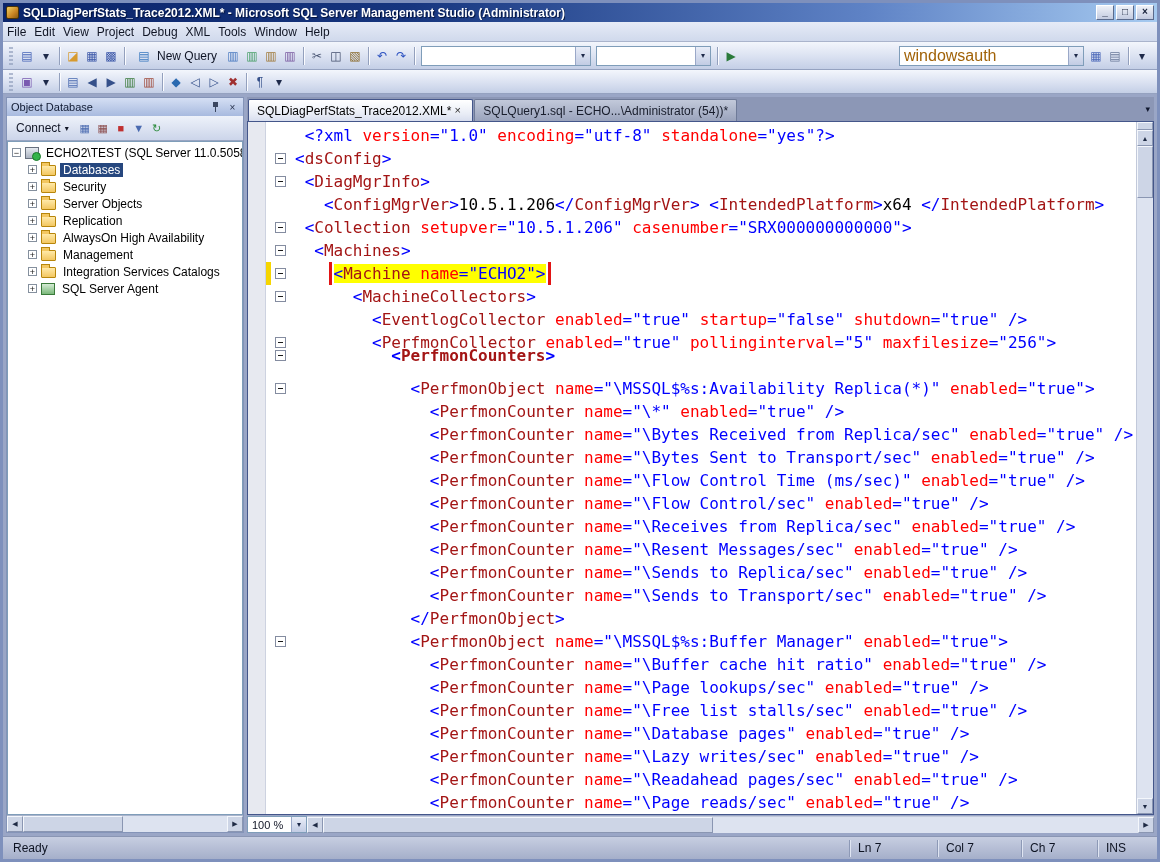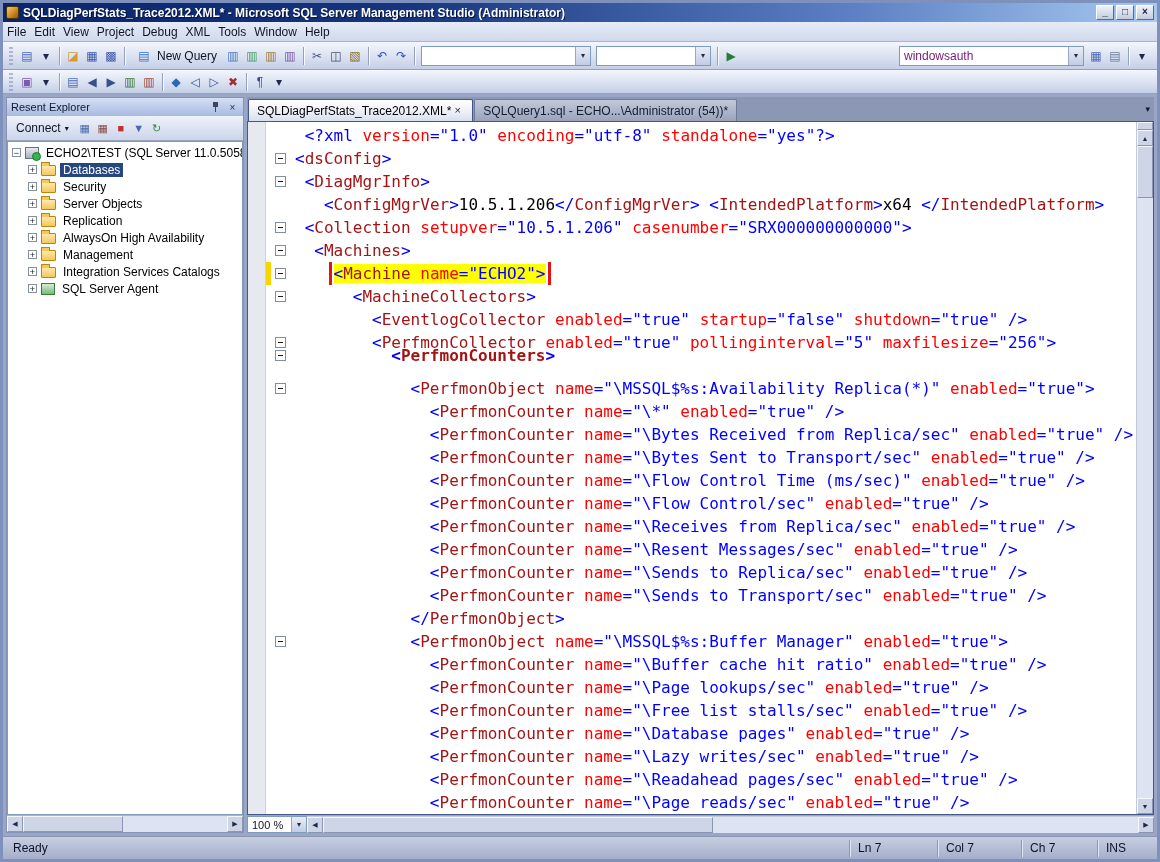--- a/index.html
+++ b/index.html
@@ -26,21 +26,21 @@
     background:linear-gradient(#f3f6fc,#dae1f1 55%,#c4cfe6);border-bottom:1px solid #95a2c0}
   .toolbar::before{content:"";width:4px;height:18px;margin-right:4px;flex:0 0 auto;
     background:repeating-linear-gradient(#8e9cba 0 2px,transparent 2px 4px);opacity:.65}
   .tb1{top:39px;height:28px}
   .tb2{top:67px;height:24px}
   .tb-ico{width:18px;height:18px;display:inline-flex;align-items:center;justify-content:center;font-size:12px;flex:0 0 auto}
   .tb-sep{width:1px;height:18px;background:#93a0bd;box-shadow:1px 0 0 #fbfcff;margin:0 3px;flex:0 0 auto}
   .tb-flex{flex:1}
   .tb-btn{display:inline-flex;align-items:center;gap:4px;padding:1px 6px;font-size:12px;color:#101525;white-space:nowrap}
   .combo{display:inline-flex;height:20px;background:#fff;border:1px solid #7f9db9;margin:0 2px;flex:0 0 auto}
-  .combo-val{flex:1;font-size:12px;line-height:18px;padding:0 4px;white-space:nowrap;overflow:hidden;color:#701a75}
+  .combo-val{flex:1;font-size:16px;line-height:18px;padding:0 4px;white-space:nowrap;overflow:hidden;color:#a16207}
   .combo-drop{width:15px;display:flex;align-items:center;justify-content:center;font-size:8px;color:#1e2a4a;
     background:linear-gradient(#e9edf8,#c2cce4);border-left:1px solid #9aa8c8}
 
   
   .main{position:absolute;left:0;right:0;top:91px;bottom:23px;background:#9aa6c6}
 
   
   .oe{position:absolute;left:3px;top:3px;width:238px;bottom:3px;background:#ccd4e8;border:1px solid #8494b8}
   .oe-header{position:absolute;left:0;right:0;top:0;height:18px;display:flex;align-items:center;padding:0 4px;
     background:linear-gradient(#d5dff4,#a8badf);font-size:11px;color:#101a32}
@@ -206,21 +206,21 @@
       <span class="tb-ico" style="color: rgb(160, 48, 48);">✖</span>
       <span class="tb-sep"></span>
       <span class="tb-ico" style="color: rgb(53, 80, 138);">¶</span>
       <span class="tb-ico" style="color: rgb(30, 42, 74);">▾</span>
     </div>
 
   <div class="main">
 
     <div class="oe">
       <div class="oe-header">
-        <span>Resent Explorer</span>
+        <span>Object Database</span>
         <span class="oe-hbtns">
           <span class="oe-hbtn">
               <span class="pin-shape"></span>
             </span>
           <span class="oe-hbtn">×</span>
         </span>
       </div>
       <div class="oe-toolbar">
         <span class="connect-btn">
           <span>Connect</span>

